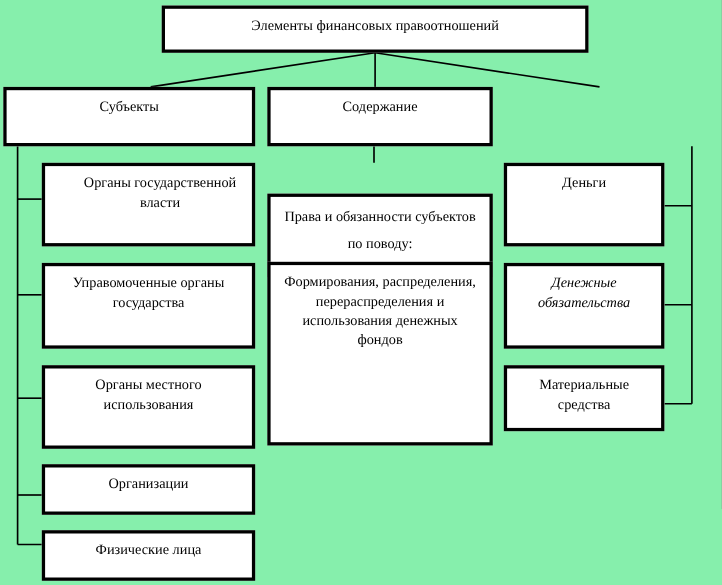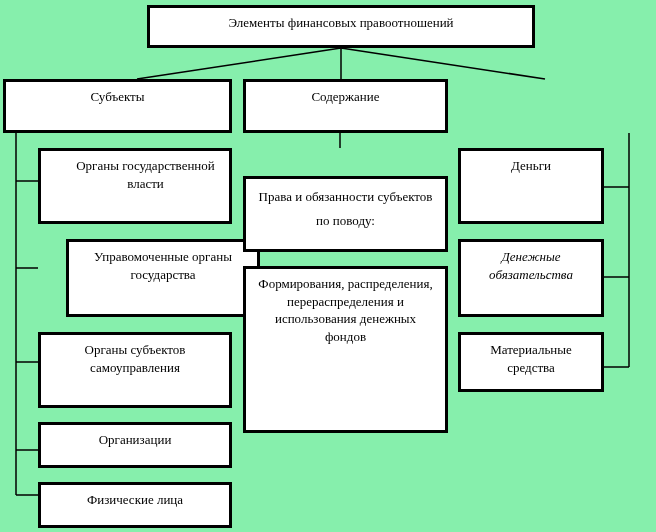--- a/index.html
+++ b/index.html
@@ -66,37 +66,37 @@
   <div class="box" style="left:3px;top:79px;width:229px;height:54px;">
     <span>Субъекты</span>
   </div>
   <div class="box" style="left:243px;top:79px;width:205px;height:54px;">
     <span>Содержание</span>
   </div>
 
   <div class="box" style="left:38px;top:148px;width:194px;height:76px;padding-left:29px;">
     <span>Органы государственной власти</span>
   </div>
-  <div class="box" style="left:38px;top:239px;width:194px;height:78px;margin-left:28px;">
+  <div class="box" style="left:38px;top:239px;width:194px;height:78px;">
     <span>Управомоченные органы государства</span>
   </div>
   <div class="box" style="left:38px;top:332px;width:194px;height:76px;">
-    <span>Органы субъектов самоуправления</span>
+    <span>Органы местного использования</span>
   </div>
   <div class="box" style="left:38px;top:422px;width:194px;height:46px;">
     <span>Организации</span>
   </div>
   <div class="box" style="left:38px;top:482px;width:194px;height:46px;">
     <span>Физические лица</span>
   </div>
 
   <div class="box spread" style="left:243px;top:148px;width:205px;height:76px;margin-top:28px;">
     <span>Права и обязанности субъектов по поводу:</span>
   </div>
-  <div class="box" style="left:243px;top:238px;width:205px;height:167px;margin-top:28px;">
+  <div class="box" style="left:243px;top:238px;width:205px;height:167px;">
     <span>Формирования, распределения, перераспределения и использования денежных фондов</span>
   </div>
 
   <div class="box" style="left:458px;top:148px;width:146px;height:76px;">
     <span>Деньги</span>
   </div>
   <div class="box" style="left:458px;top:239px;width:146px;height:78px;font-style:italic;">
     <span>Денежные обязательства</span>
   </div>
   <div class="box" style="left:458px;top:332px;width:146px;height:60px;">

